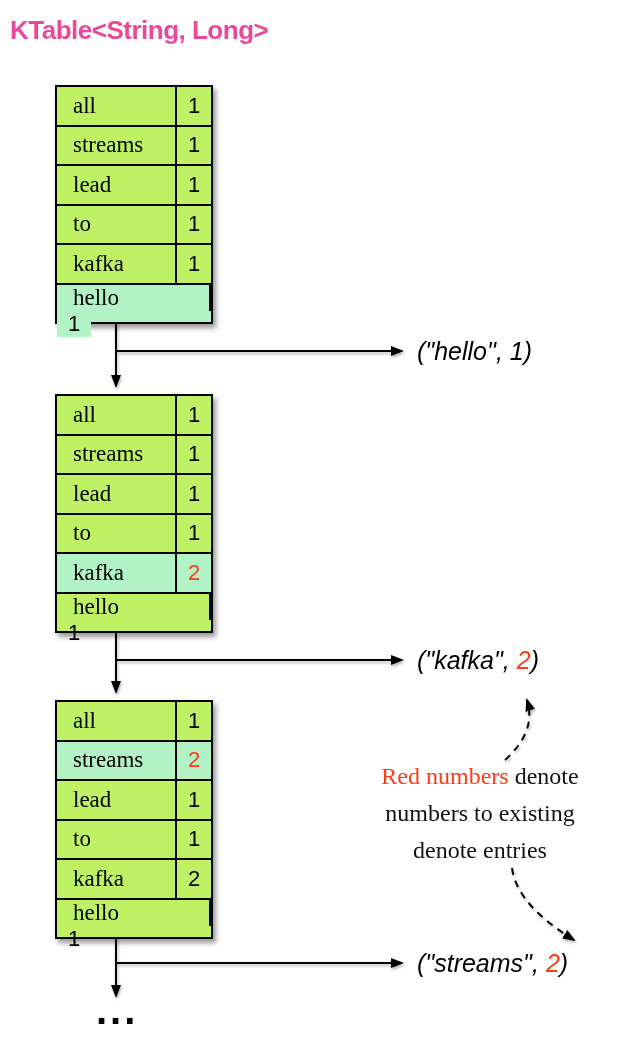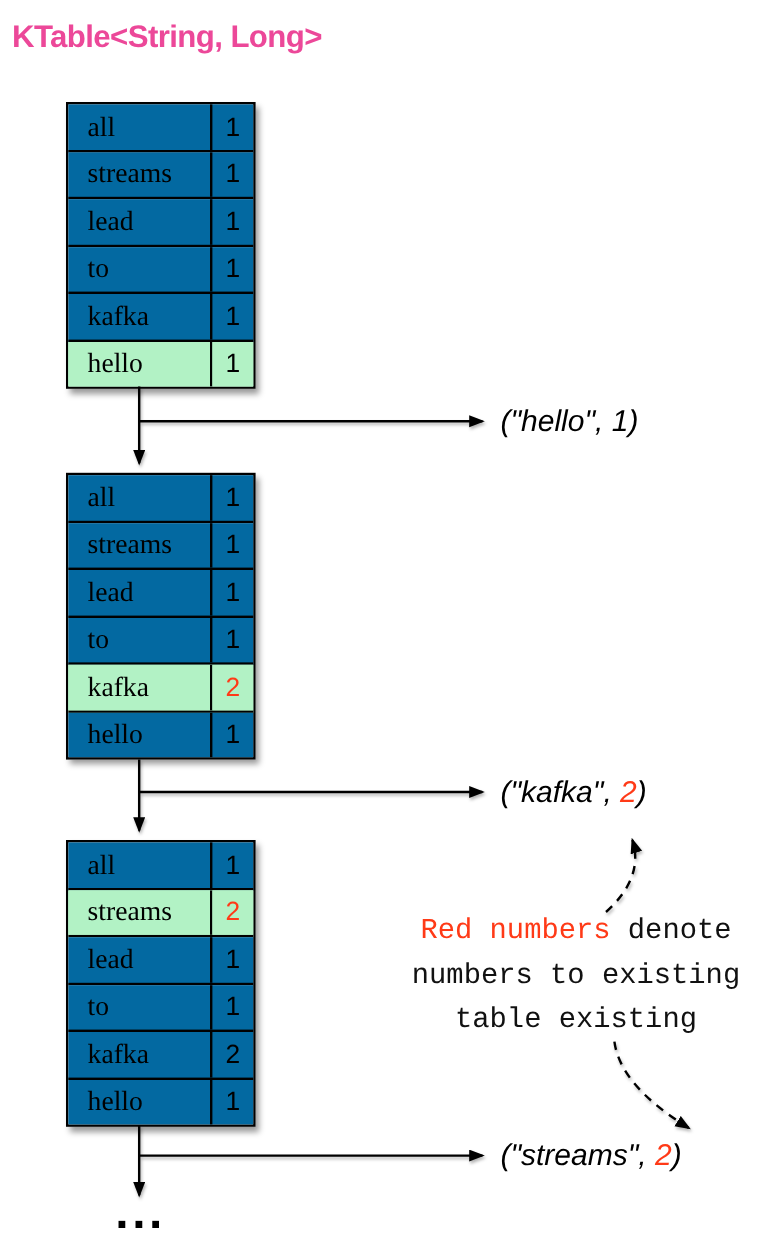--- a/index.html
+++ b/index.html
@@ -12,22 +12,22 @@
     letter-spacing:-0.5px; color:#ec4899; white-space:nowrap;
     font-family:"Liberation Sans", sans-serif;
   }
   #ktable-header { left:10px; }
   #kstream-header { left:334px; }
 
   .wtable {
     position:absolute; left:55px; width:154px; background:#fff;
     border:2px solid #000; box-shadow:3px 4px 5px rgba(0,0,0,0.40);
   }
-  .wrow { display:flex; height:37.5px; border-bottom:2px solid #000; background:#0369a1; }
-  .wrow:last-child { border-bottom:none; }
+  .wrow { display:flex; height:37.5px; border-bottom:2px solid #000; background:#bef264; }
+  .wrow:last-child { border-bottom:none;flex-direction:column; }
   .wrow.hl, .wrow.hl .cell-word, .wrow.hl .cell-count { background:var(--green,#b2f2c5); }
   .cell-word {
     flex:1; border-right:2px solid #000; display:flex; align-items:center;
     padding-left:16px; font-family:"Liberation Serif", serif; font-size:23px; color:#000;
   }
   .cell-count {
     width:34px; display:flex; align-items:center; justify-content:center;
     font-family:"Liberation Sans", sans-serif; font-size:22px; color:#000;
   }
   .cell-count.red { color:var(--red,#ff3a17); }
@@ -46,21 +46,21 @@
     font-family:"Liberation Sans", sans-serif; font-style:italic;
     font-size:25px; color:#000;
   }
   .output .red { color:var(--red,#ff3a17); }
   #out1 { top:337px; }
   #out2 { top:646px; }
   #out3 { top:949px; }
 
   .annotation {
     position:absolute; left:330px; top:758px; width:300px; text-align:center;
-    font-family:Liberation Mono, monospace; font-size:24px; line-height:37px; color:#111;
+    font-family:Liberation Serif, serif; font-size:24px; line-height:37px; color:#111;
   }
   .annotation .red { color:var(--red,#ff3a17); }
 
   #ellipsis {
     position:absolute; left:96px; top:988px; font-weight:bold; font-size:40px;
     letter-spacing:3px; color:#000; font-family:"Liberation Sans", sans-serif;
   }
 </style>
 </head>
 <body>
@@ -179,18 +179,18 @@
   <div class="output" id="out2">
     <span>("kafka", </span><span class="red">2</span><span>)</span>
   </div>
   <div class="output" id="out3">
     <span>("streams", </span><span class="red">2</span><span>)</span>
   </div>
 
   <div class="annotation">
     <div><span class="red">Red numbers</span><span> denote</span></div>
     <div>numbers to existing</div>
-    <div>table existing</div>
+    <div>denote entries</div>
   </div>
 
   <div id="ellipsis">...</div>
 
 </div>
 
 </body></html>

